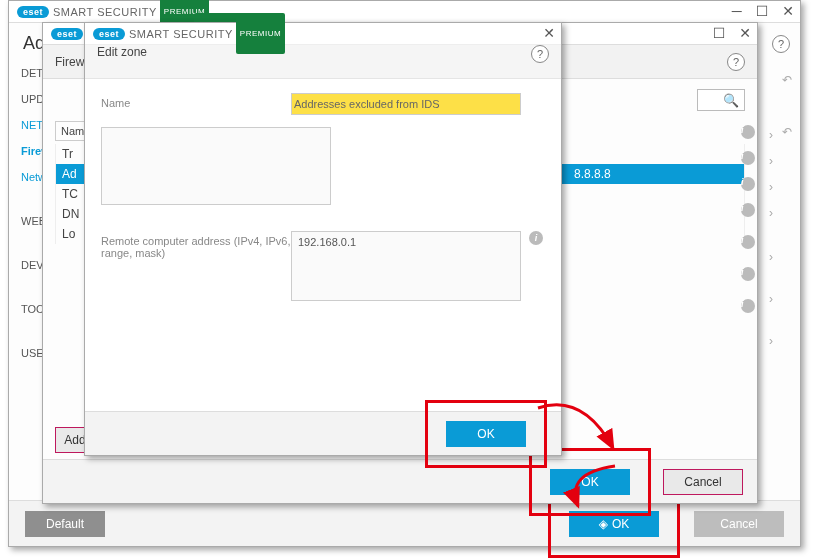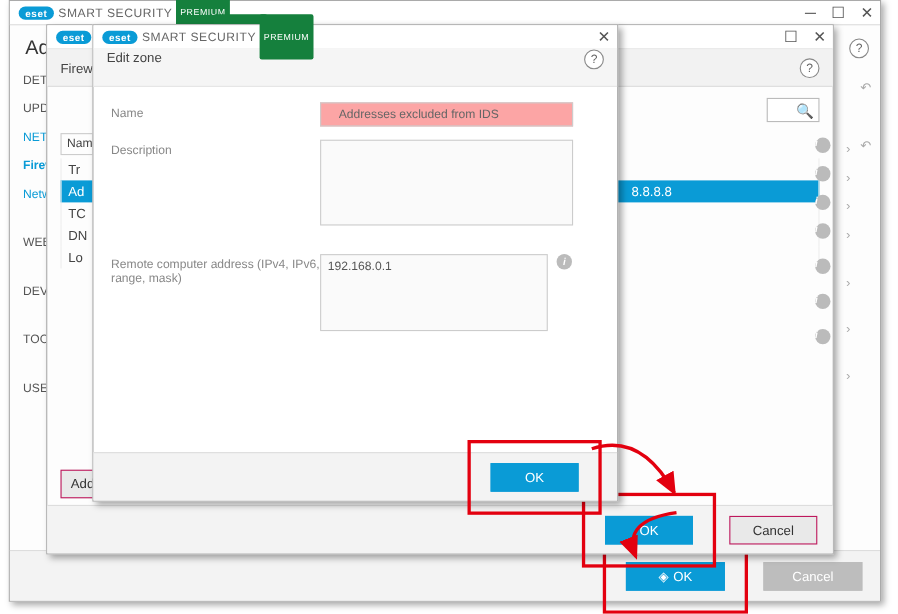--- a/index.html
+++ b/index.html
@@ -42,23 +42,23 @@
   #w1 .footer{position:absolute;left:0;right:0;bottom:0;height:44px;background:#f3f3f3;border-top:1px solid #ddd;display:flex;align-items:center;padding:0 14px}
   #w1 .add-btn{position:absolute;left:12px;bottom:50px}
 
   
   #w2{left:84px;top:22px;width:478px;height:434px;background:#fff}
   #w2 .hdr{height:22px;background:#fff;border-bottom:1px solid #eee;padding:3px 8px;display:flex;align-items:center}
   #w2 .subhdr{height:34px;background:#f5f5f5;border-bottom:1px solid #e5e5e5;padding:0 12px;display:flex;font-size:14px;color:#555}
   #w2 .form{padding:14px 16px}
   #w2 .form-row{display:flex;margin-bottom:12px;align-items:flex-start}
   #w2 .lbl{width:190px;color:#888;font-size:11px;padding-top:4px}
-  #w2 input[type=text]{width:230px;height:22px;border:1px solid #ccc;background:#fca5a5;padding:0 16px;font-size:11px;color:#666}
+  #w2 input[type=text]{width:230px;height:22px;border:1px solid #ccc;background:#fde047;padding:0 2px;font-size:11px;color:#666}
   #w2 textarea{width:230px;height:78px;border:1px solid #ccc;background:#fafafa;resize:none;font-size:11px;padding:4px 6px;color:#555}
-  #w2 .addr-area{width:207px;height:70px;border:1px solid #ccc;background:#fafafa;font-size:11px;padding:4px 6px;color:#555}
+  #w2 .addr-area{width:230px;height:70px;border:1px solid #ccc;background:#fafafa;font-size:11px;padding:4px 6px;color:#555}
   #w2 .footer{position:absolute;left:0;right:0;bottom:0;height:44px;background:#f3f3f3;border-top:1px solid #ddd;display:flex;align-items:center;justify-content:flex-end;padding:0 14px}
 
   
   .red-arrow{position:absolute;pointer-events:none}
 </style>
 </head>
 <body>
 
 <div id="w0" class="shadow">
   <div class="hdr">
@@ -87,20 +87,21 @@
     <div style="height:4px"></div>
     <div>TOOLS</div>
     <div style="height:4px"></div>
     <div>USER</div>
   </div>
 
   <span class="arrow-icon" style="right:6px;top:72px">↶</span>
   <span class="arrow-icon" style="right:6px;top:124px">↶</span>
 
   <div class="footer">
+    <span class="btn btn-gray">Default</span>
     <div style="flex:1"></div>
     <span class="red-box">
       <span class="btn btn-primary" style="width:90px">
         <span style="color:#fff;margin-right:4px">◈</span>
         <span style="color:#fff">OK</span>
       </span>
     </span>
     <span style="width:14px"></span>
     <span class="btn" style="width:90px;background:#bdbdbd;border-color:#bdbdbd;color:#fff">Cancel</span>
   </div>
@@ -190,21 +191,20 @@
     <div style="flex:1"></div>
     <span class="help-circle">?</span>
   </div>
 
   <div class="form">
     <div class="form-row">
       <span class="lbl">Name</span>
       <input type="text" readonly="" value="Addresses excluded from IDS" style="">
     </div>
     <div class="form-row">
-      <span class="lbl">Description</span>
       <textarea style=""></textarea>
     </div>
     <div class="form-row" style="margin-top:26px">
       <span class="lbl">Remote computer address (IPv4, IPv6, range, mask)</span>
       <div class="addr-area">192.168.0.1</div>
       <span class="info-circle" style="margin-left:8px">i</span>
     </div>
   </div>
 
   <div class="footer">

